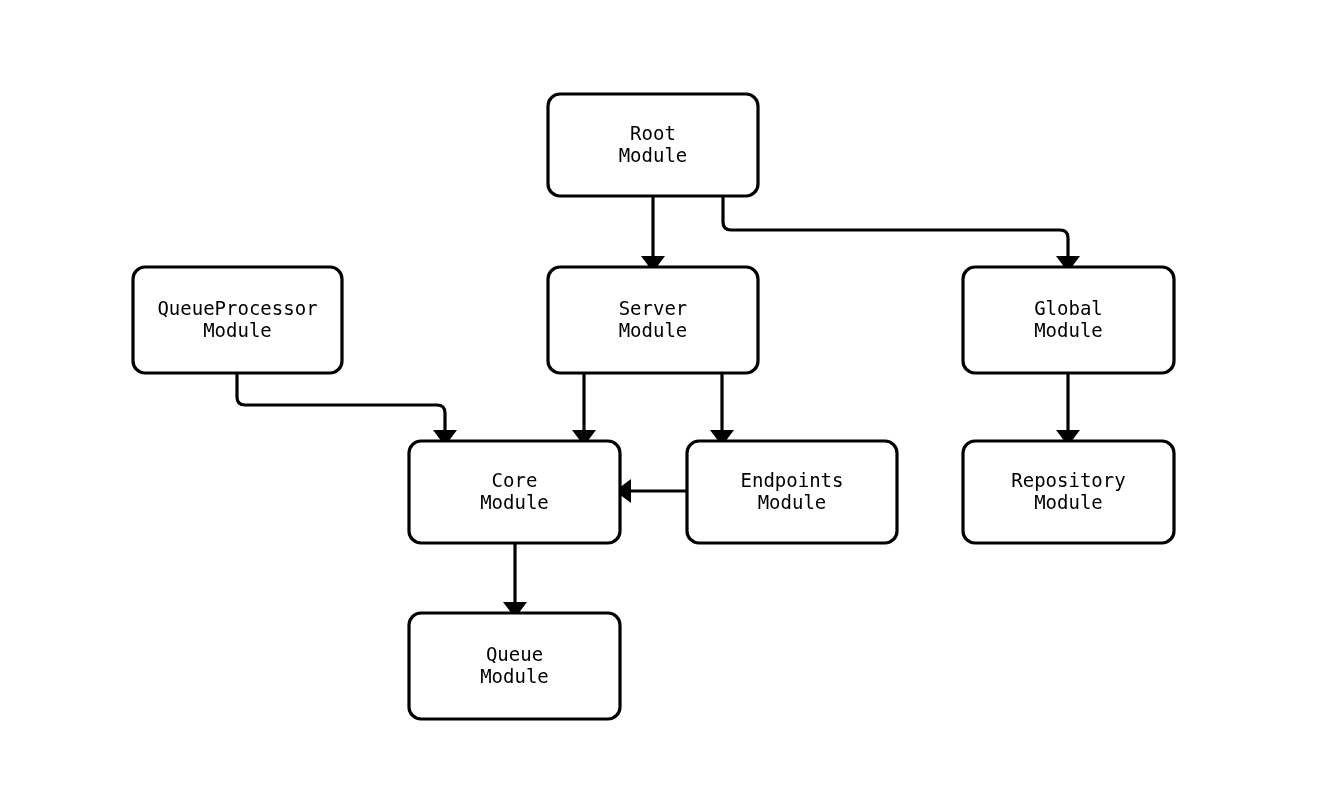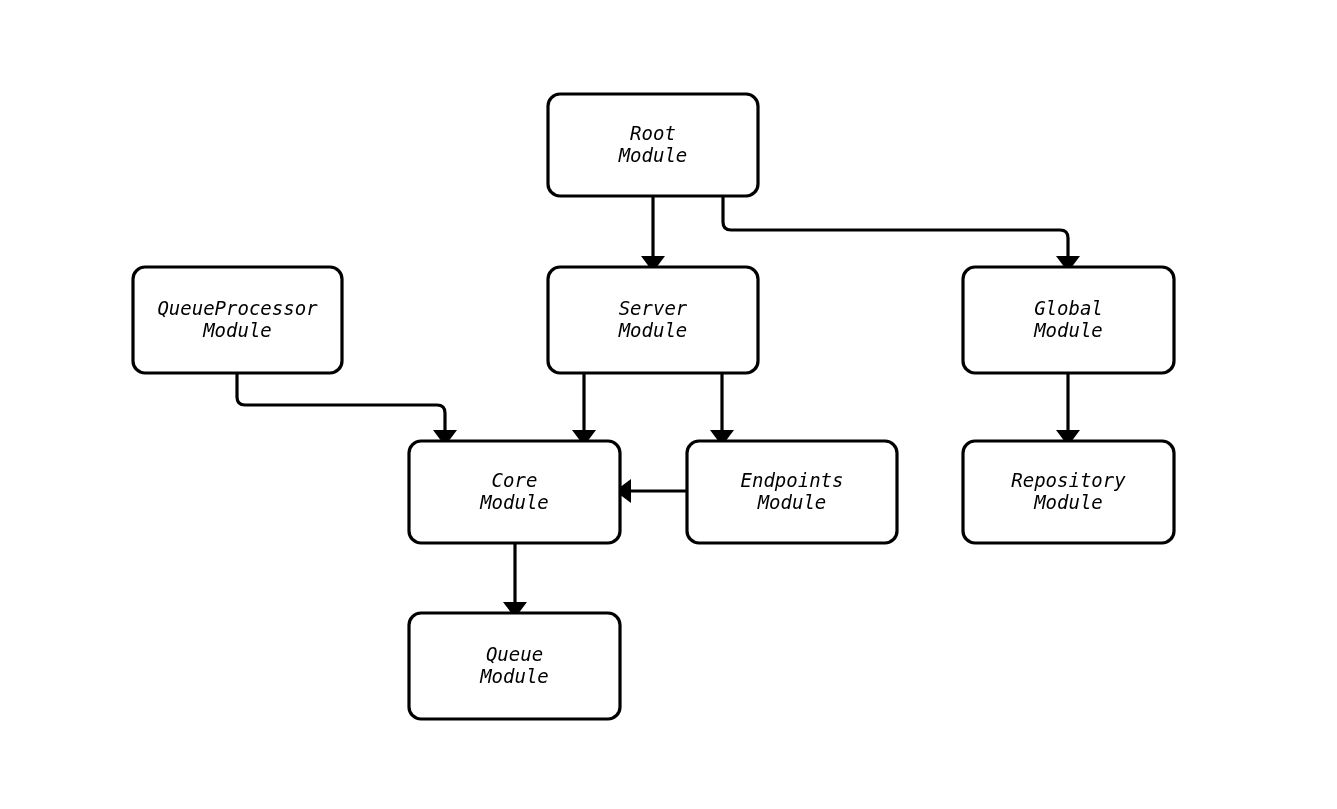--- a/index.html
+++ b/index.html
@@ -11,21 +11,20 @@
     width: 1337px;
     height: 809px;
     overflow: hidden;
     font-family: "DejaVu Sans Mono", monospace;
   }
   #diagram-root {
     position: relative;
     width: 1337px;
     height: 809px;
     background: #ffffff;
-    font-style: italic;
   }
   svg.canvas {
     position: absolute;
     top: 0;
     left: 0;
     width: 1337px;
     height: 809px;
     display: block;
   }
   .node-box {

